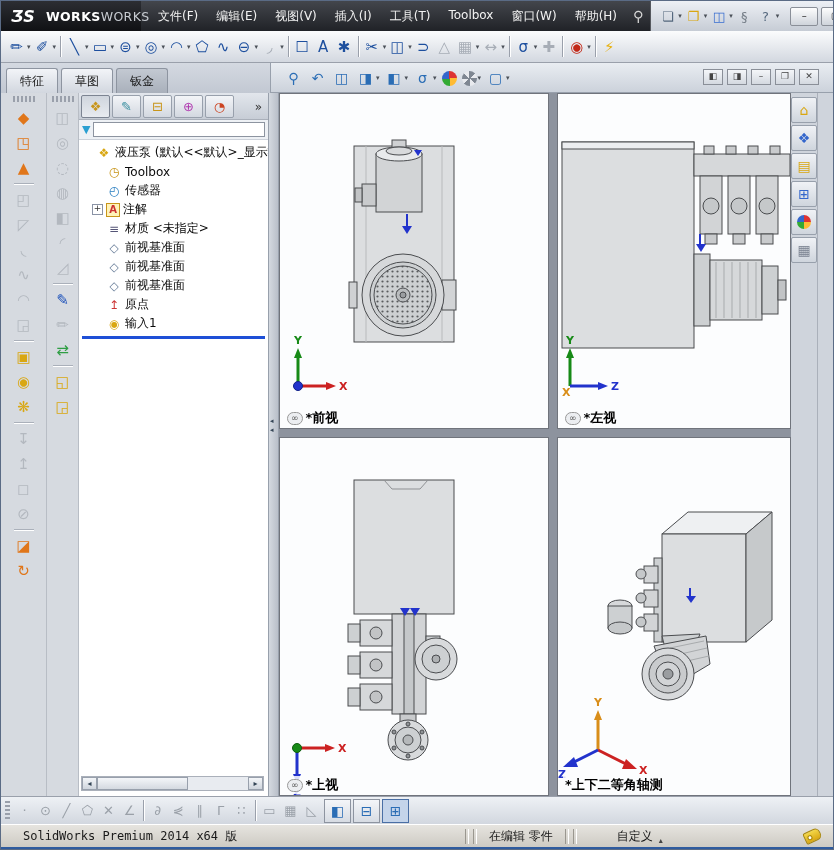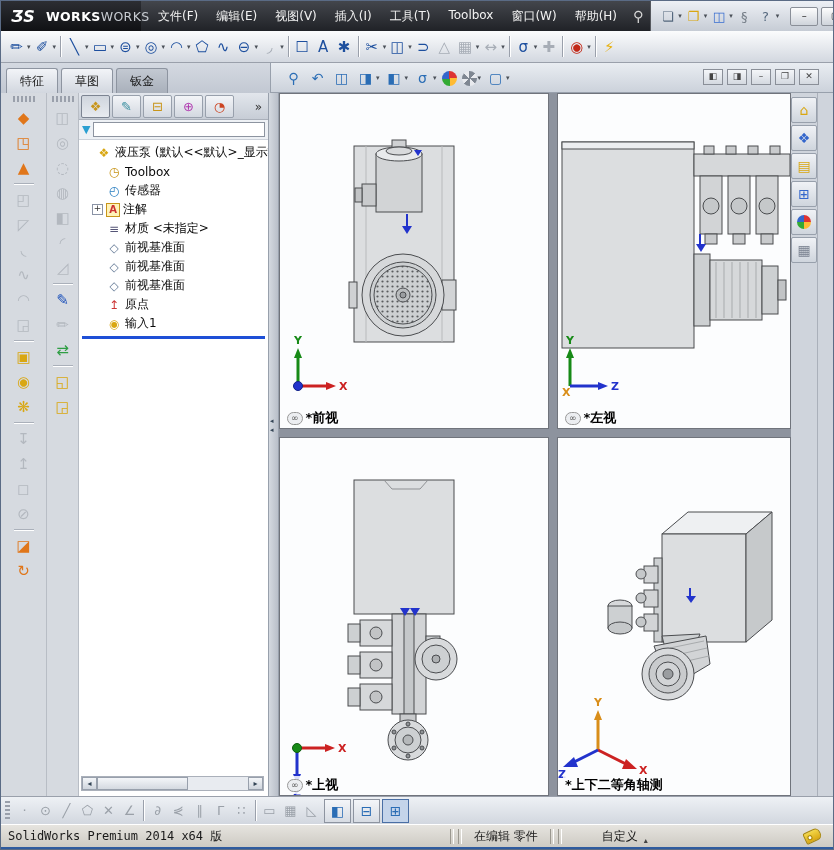--- a/index.html
+++ b/index.html
@@ -139,21 +139,21 @@
     background:linear-gradient(#f4f6f9,#d7dce3);justify-content:center;padding:0;}
   .btoolbar .tbi.vbtn .g{color:#2a6db5;font-size:14px;width:auto;}
   .btoolbar .tbi.vbtn.on{background:#c4d4ea;border-color:#4a6fa5;}
   .bhandle{width:5px;height:20px;margin:0 4px 0 1px;
     background:repeating-linear-gradient(#9aa0ab 0 2px,transparent 2px 4px);}
   
   .statusbar{position:absolute;left:0;top:823px;width:834px;height:26px;
     background:linear-gradient(#e6e4df,#cdcac3);border-top:1px solid #fff;
     border-bottom:3px solid #2f5b9e;display:flex;align-items:center;font-size:12px;color:#1a1a1a;
     box-sizing:border-box;}
-  .sb-left{font-family:"DejaVu Sans Mono",monospace;padding-left:7px;flex:0 0 440px;white-space:nowrap;}
+  .sb-left{font-family:"DejaVu Sans Mono",monospace;padding-left:22px;flex:0 0 440px;white-space:nowrap;}
   .sbsep{width:2px;height:15px;border-left:1px solid #9a978f;border-right:1px solid #fff;margin:0 2px;}
   .sb-cell{padding:0 10px;white-space:nowrap;}
   .sb-custom{display:flex;align-items:flex-end;gap:6px;padding:0 10px;margin-left:28px;}
   .sb-custom .arr{font-size:8px;color:#444;}
   .tagico{width:15px;height:10px;background:linear-gradient(#f4d84a,#d9a712);
     border:1px solid #a8860a;border-radius:2px 5px 5px 2px;transform:rotate(-25deg);
     margin-left:auto;margin-right:14px;position:relative;}
   .tagico::after{content:"";position:absolute;left:2px;top:3px;width:3px;height:3px;border-radius:50%;
     background:#fff;border:1px solid #a8860a;}
 </style>

